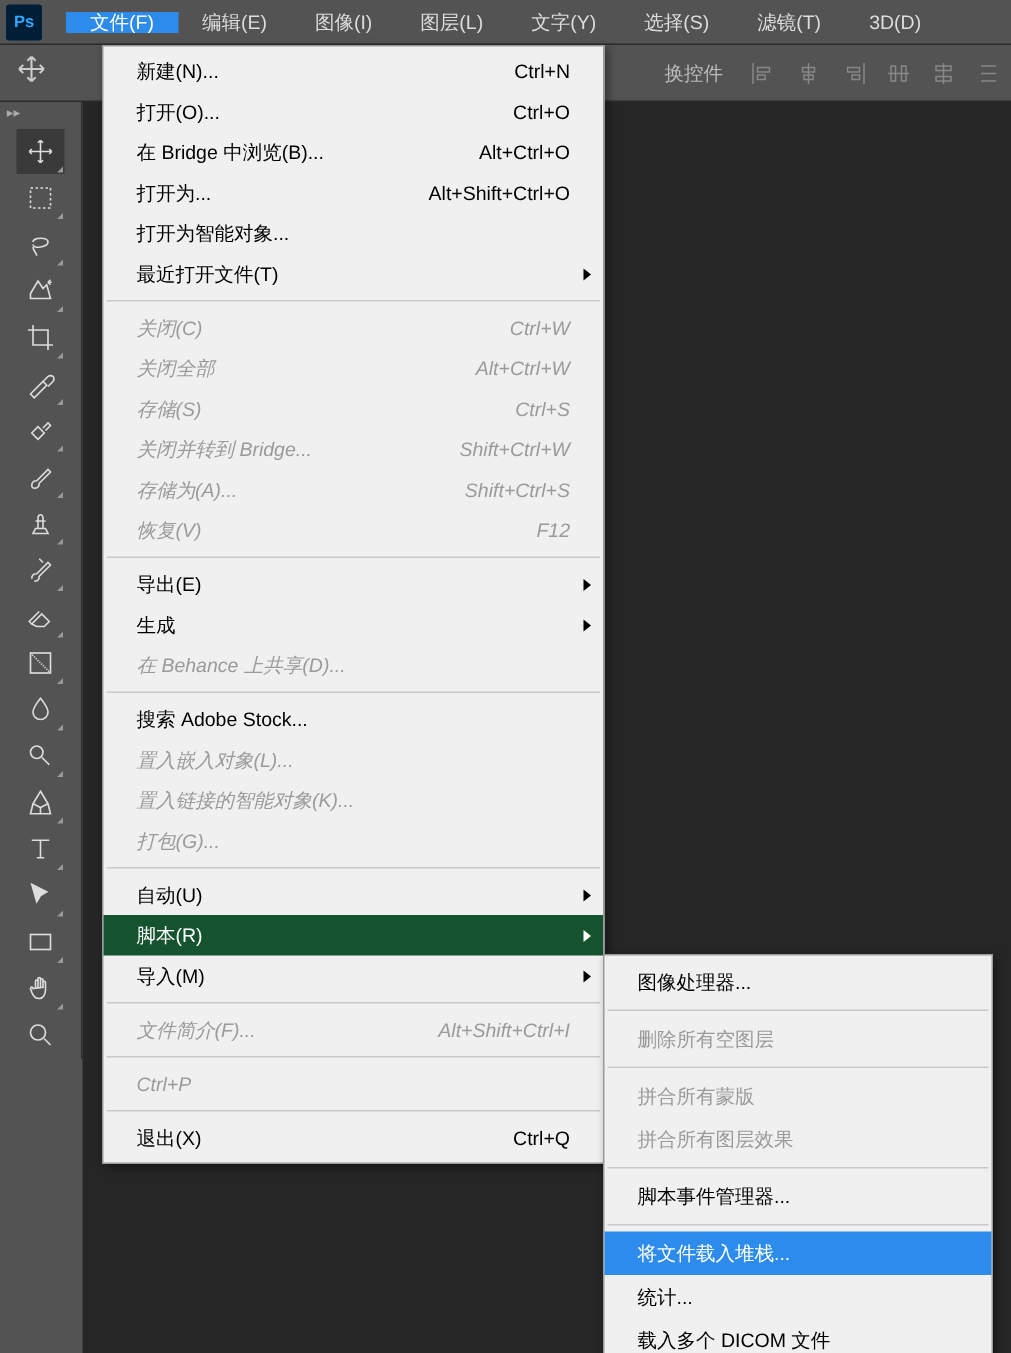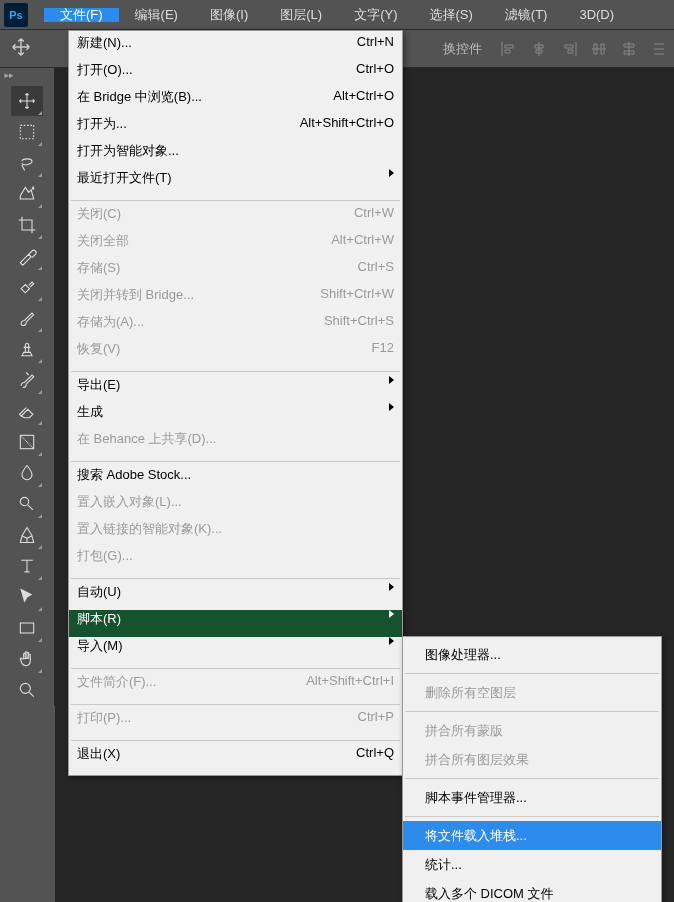--- a/index.html
+++ b/index.html
@@ -19,22 +19,22 @@
     .tool-panel-left { position: absolute; left: 0; top: 68px; width: 55px; background: #535353; border-right: 1px solid #2a2a2a; z-index: 1; }
     .tool-row-handle { height: 14px; width: 14px; color: #aaa; font-size: 9px; display: flex; align-items: center; justify-content: center; margin-bottom: 4px; margin-left: 2px; }
     .tool-btn { width: 32px; height: 30px; margin: 1px auto; color: #ddd; display: flex; align-items: center; justify-content: center; cursor: default; position: relative; }
     .tool-btn.selected { background: #3a3a3a; }
     .tool-btn svg { width: 20px; height: 20px; stroke: #ddd; fill: none; stroke-width: 1.3; }
     .small-tri { position: absolute; bottom: 1px; right: 1px; width: 0; height: 0; border-right: 4px solid #999; border-top: 4px solid transparent; }
 
     .canvas-area { position: absolute; left: 55px; top: 68px; right: 0; bottom: 0; background: #262626; }
     
     .dropdown { position: absolute; left: 68px; top: 30px; width: 335px; background: #f0f0f0; border: 1px solid #9a9a9a; box-shadow: 2px 2px 6px rgba(0,0,0,0.4); z-index: 100; padding: 3px 0; }
-    .dd-item { height: 27px; display: flex; padding: 0 8px; font-size: 13px; color: #000; cursor: default; position: relative; }
-    .dd-item.disabled { color: #9a9a9a; }
+    .dd-item { height: 27px; display: flex; align-items: center; padding: 0 22px; font-size: 13px; color: #000; cursor: default; position: relative; }
+    .dd-item.disabled { color: #9a9a9a; font-style: italic; }
     .dd-item.highlight { background: #14532d; color: #fff; }
     .dd-label { flex: 1; }
     .dd-shortcut { color: inherit; font-size: 13px; }
     .dd-arrow { position: absolute; right: 8px; width: 0; height: 0; border-left: 5px solid #000; border-top: 4px solid transparent; border-bottom: 4px solid transparent; }
     .dd-item.highlight .dd-arrow { border-left-color: #fff; }
     .dd-sep { height: 1px; background: #c8c8c8; margin: 4px 2px; }
     
     .submenu { position: absolute; left: 402px; top: 636px; width: 260px; background: #f0f0f0; border: 1px solid #9a9a9a; box-shadow: 2px 2px 6px rgba(0,0,0,0.4); z-index: 101; padding: 3px 0; }
     .sub-item { height: 29px; display: flex; align-items: center; padding: 0 22px; font-size: 13px; color: #000; cursor: default; }
     .sub-item.disabled { color: #9a9a9a; }
@@ -313,21 +313,20 @@
       <span class="dd-label">导入(M)</span>
       <span class="dd-arrow"></span>
     </div>
     <div class="dd-sep"></div>
     <div class="dd-item disabled">
       <span class="dd-label">文件简介(F)...</span>
       <span class="dd-shortcut">Alt+Shift+Ctrl+I</span>
     </div>
     <div class="dd-sep"></div>
     <div class="dd-item disabled">
-      <span class="dd-label">打印(P)...</span>
       <span class="dd-shortcut">Ctrl+P</span>
     </div>
     <div class="dd-sep"></div>
     <div class="dd-item">
       <span class="dd-label">退出(X)</span>
       <span class="dd-shortcut">Ctrl+Q</span>
     </div>
   </div>
 
 <div class="submenu" id="script-submenu">

